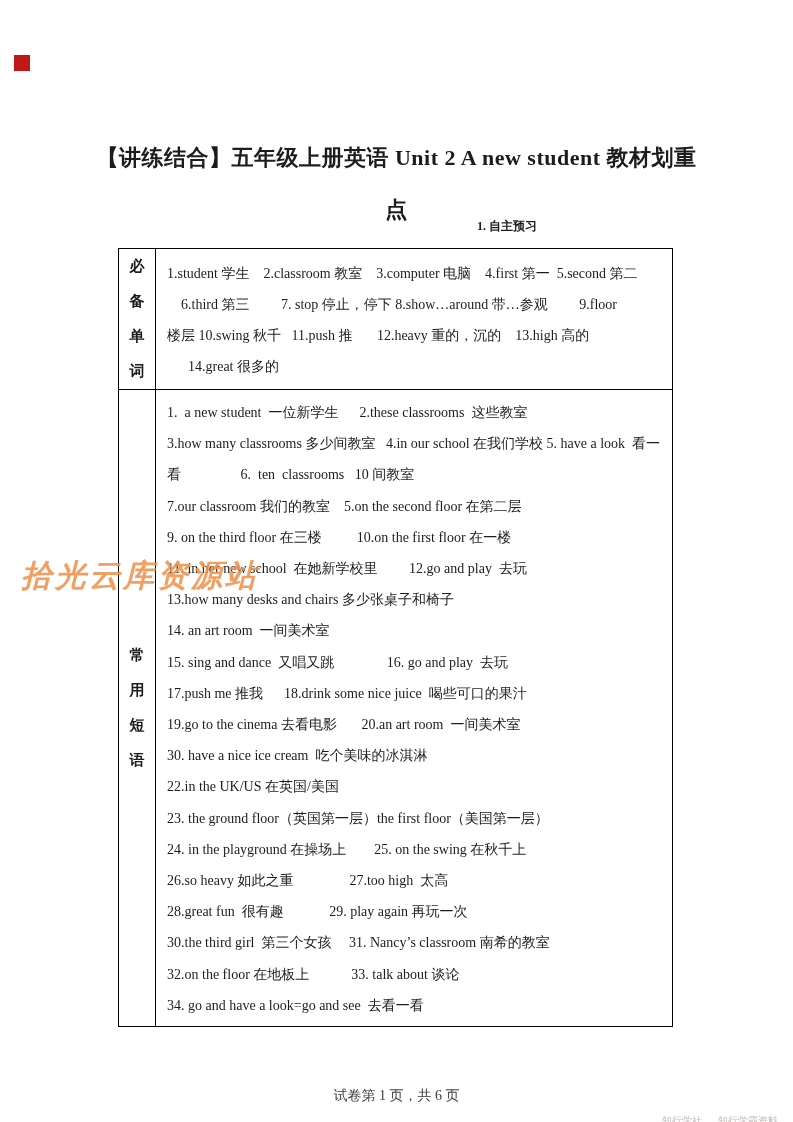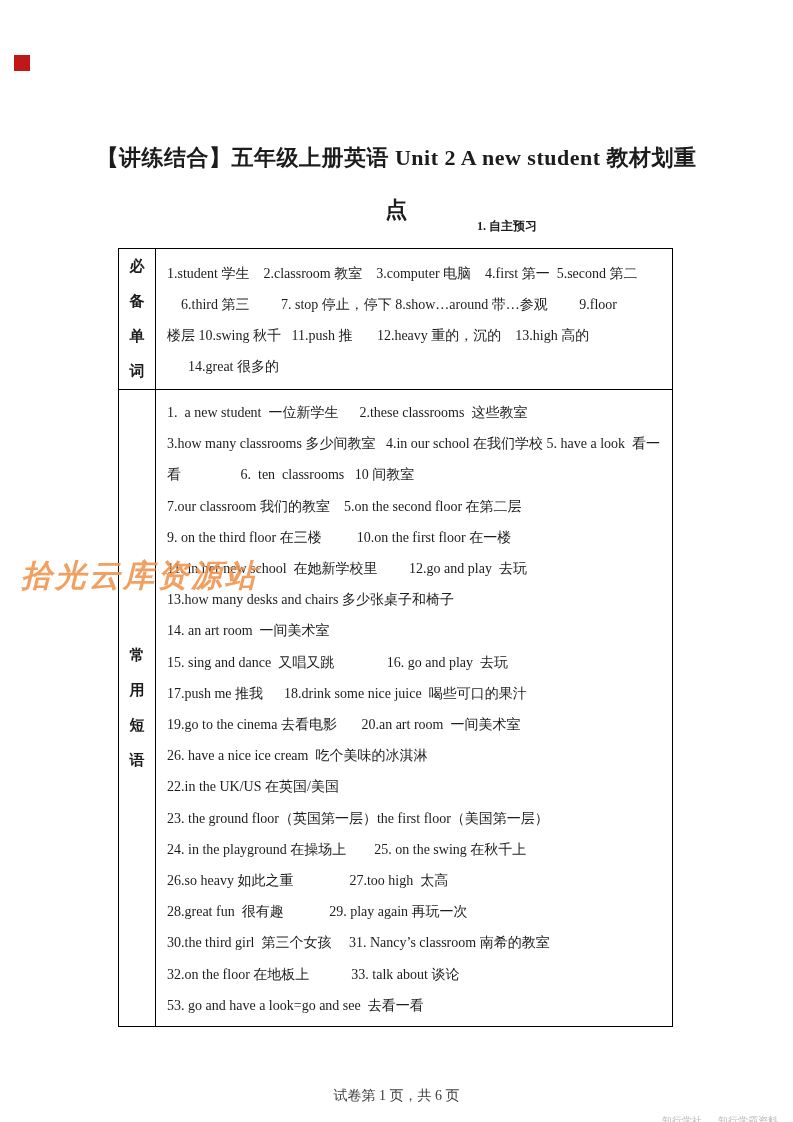--- a/index.html
+++ b/index.html
@@ -124,29 +124,29 @@
             <div class="line">3.how many classrooms 多少间教室   4.in our school 在我们学校 5. have a look  看一</div>
             <div class="line">看                 6.  ten  classrooms   10 间教室</div>
             <div class="line">7.our classroom 我们的教室    5.on the second floor 在第二层</div>
             <div class="line">9. on the third floor 在三楼          10.on the first floor 在一楼</div>
             <div class="line">11. in her new school  在她新学校里         12.go and play  去玩</div>
             <div class="line">13.how many desks and chairs 多少张桌子和椅子</div>
             <div class="line">14. an art room  一间美术室</div>
             <div class="line">15. sing and dance  又唱又跳               16. go and play  去玩</div>
             <div class="line">17.push me 推我      18.drink some nice juice  喝些可口的果汁</div>
             <div class="line">19.go to the cinema 去看电影       20.an art room  一间美术室</div>
-            <div class="line">26. have a nice ice cream  吃个美味的冰淇淋</div>
+            <div class="line">30. have a nice ice cream  吃个美味的冰淇淋</div>
             <div class="line">22.in the UK/US 在英国/美国</div>
             <div class="line">23. the ground floor（英国第一层）the first floor（美国第一层）</div>
             <div class="line">24. in the playground 在操场上        25. on the swing 在秋千上</div>
             <div class="line">26.so heavy 如此之重                27.too high  太高</div>
             <div class="line">28.great fun  很有趣             29. play again 再玩一次</div>
             <div class="line">30.the third girl  第三个女孩     31. Nancy’s classroom 南希的教室</div>
             <div class="line">32.on the floor 在地板上            33. talk about 谈论</div>
-            <div class="line">53. go and have a look=go and see  去看一看</div>
+            <div class="line">34. go and have a look=go and see  去看一看</div>
           </td>
         </tr>
       </tbody>
   </table>
 
   <div class="watermark" style="color: rgb(240, 148, 77);">拾光云库资源站</div>
 
   <div class="page-footer">试卷第 1 页，共 6 页</div>
 
   <div class="logos">

